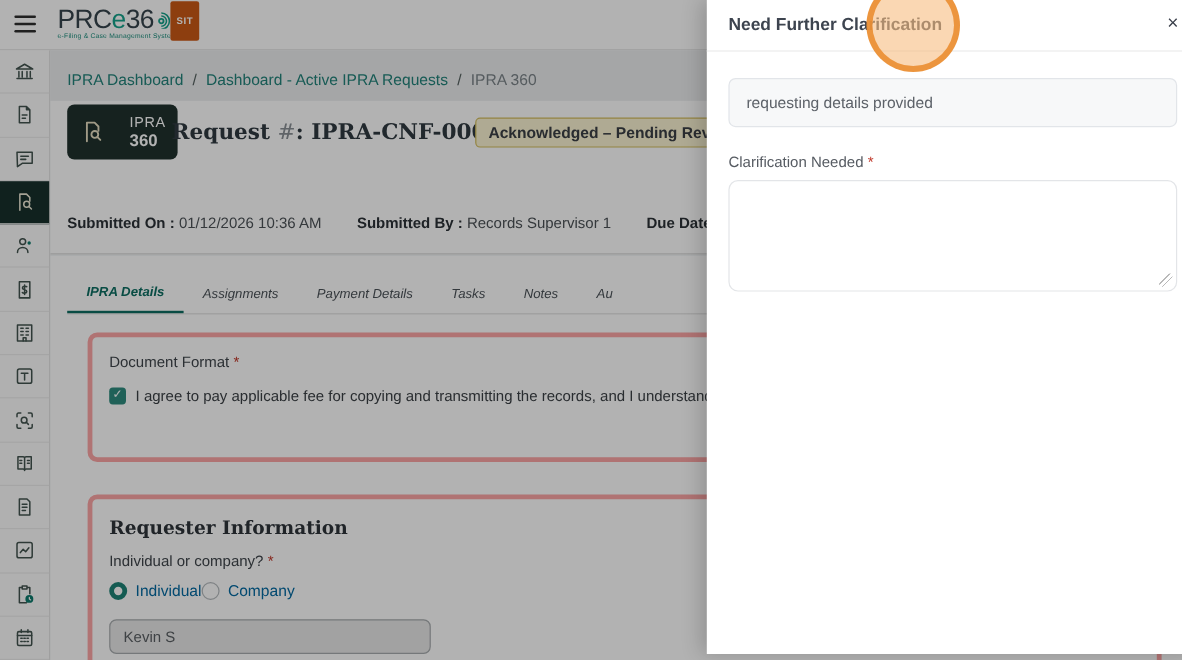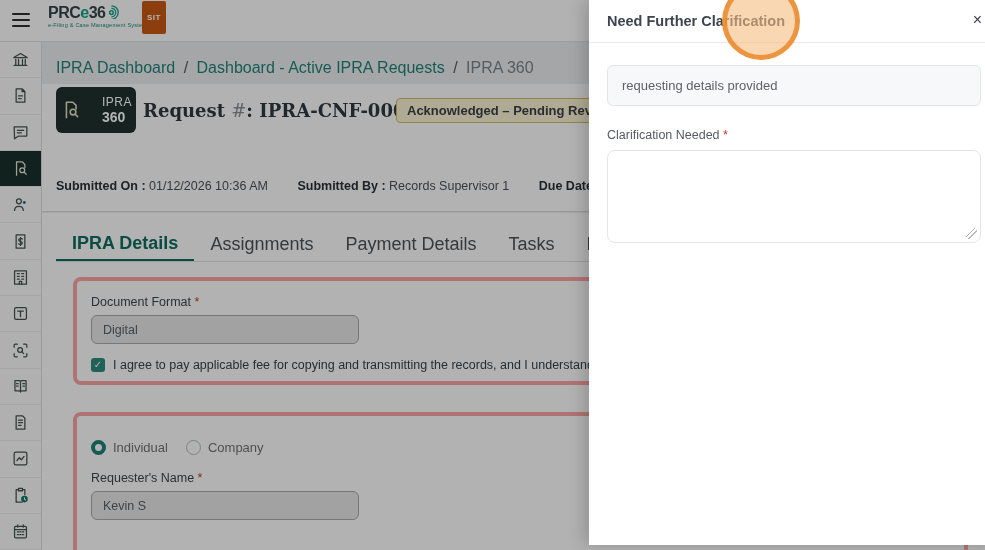--- a/index.html
+++ b/index.html
@@ -5,70 +5,70 @@
   * { margin:0; padding:0; box-sizing:border-box; }
   html,body { width:985px; height:550px; overflow:hidden; }
   body { font-family:"Liberation Sans","DejaVu Sans",sans-serif; background:#fff; position:relative; }
   #app { position:absolute; inset:0; width:985px; height:550px; overflow:hidden; }
 
   
   .topbar { position:absolute; left:0; top:0; width:985px; height:42px; background:#fff; border-bottom:1px solid #e3e3e3; z-index:1; }
   .hamburger { position:absolute; left:12px; top:13px; width:18px; height:16px; cursor:pointer; }
   .hamburger span { display:block; height:2.4px; background:#2e2e2e; margin-bottom:3.4px; border-radius:1px; }
   .logo { position:absolute; left:48px; top:5px; line-height:1; cursor:pointer; }
-  .logo .brand { font-size:16px; font-weight:bold; letter-spacing:-0.5px; color:#36444d; }
+  .logo .brand { font-size:22px; font-weight:normal; letter-spacing:-0.5px; color:#36444d; }
   .logo .brand .e { color:#16a28b; }
   .logo .rings { display:inline-block; width:14px; height:14px; vertical-align:-1px; }
   .logo .tagline { font-size:5.6px; color:#1a8d7c; margin-top:2px; letter-spacing:0.2px; }
   .env-badge { position:absolute; left:142px; top:1px; background:#cb5a16; color:#fff; font-size:8px; font-weight:bold; padding:12px 5px; border-radius:2px; letter-spacing:0.5px; }
 
   
   .sidebar { position:absolute; left:0; top:42px; width:42px; height:508px; background:#fdfdfd; border-right:1px solid #dedede; z-index:1; }
   .nav-item { width:100%; height:36.3px; display:flex; align-items:center; justify-content:center; border-bottom:1px solid #ededed; cursor:pointer; }
   .nav-item svg { width:19px; height:19px; stroke:#43544f; fill:none; stroke-width:1.6; stroke-linecap:round; stroke-linejoin:round; }
   .nav-item.active { background:#17302b; }
   .nav-item.active svg { stroke:#ece8d6; }
   .accent-dot { fill:#0d7a6c; stroke:none !important; }
 
   
   .content { position:absolute; left:42px; top:42px; width:943px; height:508px; background:#eceef0; z-index:1; }
-  .breadcrumb { position:absolute; left:14px; top:17px; font-size:16px; color:#23837a; }
+  .breadcrumb { position:absolute; left:14px; top:17px; font-size:13px; color:#23837a; }
   .breadcrumb .crumb { cursor:pointer; }
   .breadcrumb .sep { color:#55605e; margin:0 4px; }
   .breadcrumb .current { color:#7c8489; }
 
   .header-card { position:absolute; left:0; top:42px; width:943px; height:128px; background:#fff; border-bottom:1px solid #dcdcdc; }
-  .module-badge { position:absolute; left:14px; top:3px; width:80px; height:46px; background:#20312d; border-radius:6px; display:flex; align-items:center; justify-content:center; gap:20px; }
+  .module-badge { position:absolute; left:14px; top:3px; width:92px; height:46px; background:#20312d; border-radius:6px; display:flex; align-items:center; justify-content:center; gap:20px; }
   .module-badge svg { width:22px; height:22px; stroke:#e7dfc2; fill:none; stroke-width:1.7; stroke-linecap:round; stroke-linejoin:round; }
   .module-badge .mb-text { color:#fff; line-height:1; text-align:left; }
   .module-badge .mb-l1 { font-size:12px; letter-spacing:0.5px; }
   .module-badge .mb-l2 { font-size:14px; font-weight:bold; margin-top:2px; }
   .request-line { position:absolute; left:101px; top:16px; font-family:"DejaVu Serif","Liberation Serif",serif; font-size:18px; font-weight:bold; color:#303a41; }
   .request-line .hash { color:#8a9096; font-weight:normal; }
   .status-chip { position:absolute; left:354px; top:14px; background:#fbf4d3; border:1px solid #d3bd5e; border-radius:4px; font-size:13px; font-weight:bold; color:#3c4046; padding:4px 10px; white-space:nowrap; }
   .meta-row { position:absolute; left:14px; top:95px; font-size:12.5px; color:#4c5257; white-space:nowrap; }
   .meta-row b { color:#2c3237; }
   .meta-row .gap { display:inline-block; width:26px; }
   .q-icon { display:inline-block; width:13px; height:13px; border-radius:50%; background:#3c434a; color:#fff; font-size:9px; font-weight:bold; text-align:center; line-height:13px; vertical-align:-1px; }
 
   .main-panel { position:absolute; left:0; top:171px; width:943px; height:337px; background:#fff; }
   .tabs { position:absolute; left:14px; top:15px; right:0; height:34px; display:flex; border-bottom:1px solid #e2e2e2; }
-  .tab { padding:0 16px; font-size:18px; color:#4b5258; display:flex; align-items:center; cursor:pointer; white-space:nowrap; }
+  .tab { padding:0 16px; font-size:11px; color:#4b5258; display:flex; align-items:center; cursor:pointer; white-space:nowrap;font-style:italic; }
   .tab.active { color:#0d6e62; font-weight:bold; border-bottom:2px solid #0d6e62; }
 
   .section-card { position:absolute; left:31px; background:#fff; border:4px solid #fca5a5; border-radius:8px; width:895px; }
   .card-1 { top:64px; height:108px; padding:14px; }
   .card-2 { top:199px; height:200px; padding:14px; }
   .field-label { font-size:12.5px; color:#3f454b; margin-bottom:6px; }
   .req { color:#c0392b; }
   .dis-input { width:268px; height:29px; background:#e8e8e8; border:1px solid #a8acaf; border-radius:6px; font-size:12.5px; color:#5a5f63; padding:0 11px; font-family:inherit; }
   .check-row { display:flex; align-items:flex-start; gap:8px; margin-top:14px; font-size:12.5px; color:#3c4146; white-space:nowrap; }
   .checkbox { width:14px; height:14px; min-width:14px; background:#2e8c7e; border-radius:3px; color:#fff; font-size:10px; line-height:14px; text-align:center; cursor:pointer; }
   .section-title { font-family:"DejaVu Serif","Liberation Serif",serif; font-size:15.5px; font-weight:bold; color:#2e343a; margin-bottom:12px; }
-  .radio-row { display:flex; align-items:center; gap:18px; margin:10px 0 16px 0; font-size:13px; color:#737373; }
+  .radio-row { display:flex; align-items:center; margin:10px 0 16px 0; font-size:13px; color:#0369a1; }
   .radio-opt { display:flex; align-items:center; gap:7px; cursor:pointer; }
   .radio { width:15px; height:15px; border-radius:50%; background:#fff; }
   .radio.on { border:4.5px solid #1e8376; }
   .radio.off { border:1.5px solid #b5babd; }
 
   
   .overlay { position:absolute; inset:0; background:rgba(0,0,0,0.30); z-index:3; }
 
   
   .drawer { position:absolute; left:589px; top:0; width:410px; height:545px; background:#fff; z-index:5; box-shadow:-5px 0 16px rgba(0,0,0,0.18); }
@@ -240,39 +240,39 @@
         <div class="tab active">IPRA Details</div>
         <div class="tab">Assignments</div>
         <div class="tab">Payment Details</div>
         <div class="tab">Tasks</div>
         <div class="tab">Notes</div>
         <div class="tab">Au</div>
       </div>
 
       <div class="section-card card-1">
         <div class="field-label"><span>Document Format</span> <span class="req">*</span></div>
-        <input class="dis-input" readonly="" value="Digital" style="">
         <div class="check-row">
           <span class="checkbox">✓</span>
           <span>I agree to pay applicable fee for copying and transmitting the records, and I understand th</span>
         </div>
       </div>
 
       <div class="section-card card-2">
+        <div class="section-title">Requester Information</div>
+        <div class="field-label"><span>Individual or company?</span> <span class="req">*</span></div>
         <div class="radio-row">
           <span class="radio-opt">
               <span class="radio on"></span>
               <span>Individual</span>
             </span>
           <span class="radio-opt">
               <span class="radio off"></span>
               <span>Company</span>
             </span>
         </div>
-        <div class="field-label"><span>Requester's Name</span> <span class="req">*</span></div>
         <input class="dis-input" readonly="" value="Kevin S" style="">
         
       </div>
     </div>
   </div>
 
   <div class="overlay"></div>
 
   <div class="drawer">
     <div class="drawer-header">

